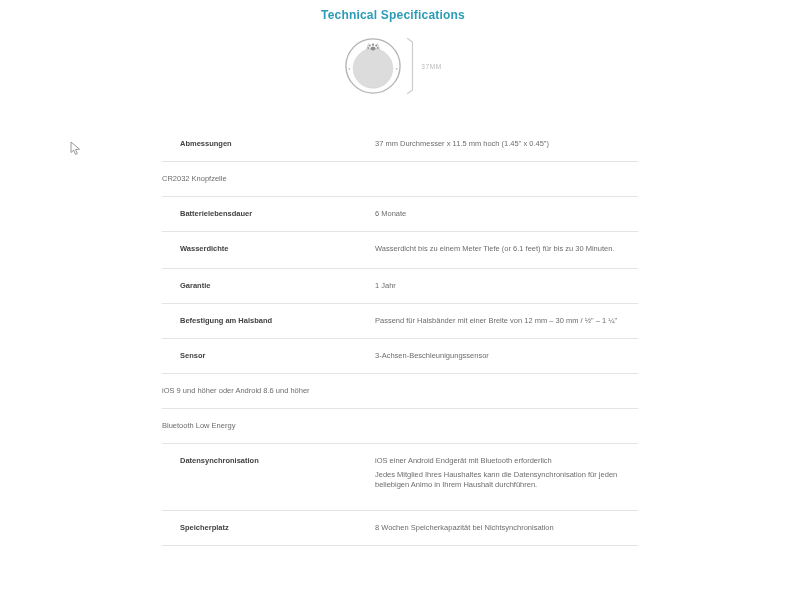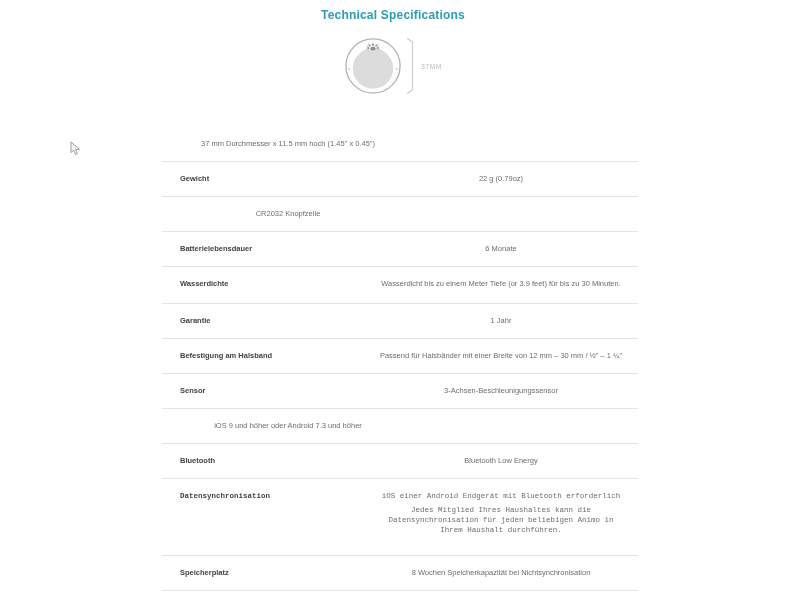--- a/index.html
+++ b/index.html
@@ -47,35 +47,34 @@
     margin-left: 162px;
     width: 476px;
     margin-top: 32px;
   }
   .spec-row {
     display: flex;
     align-items: flex-start;
     padding: 12px 0;
     border-bottom: 1px solid #e4e4e4;
   }
-  .spec-row.tall { padding-bottom: 20px; font-family: Liberation Mono, monospace; }
+  .spec-row.tall { padding-bottom: 20px; }
   .spec-label {
     width: 213px;
     padding-left: 18px;
     font-size: 7.5px;
     font-weight: 700;
     color: #424242;
     line-height: 10px;
   }
   .spec-value {
     flex: 1;
     font-size: 7.5px;
     color: #6d6d6d;
     line-height: 10px;
-    text-align: center;
   }
   .value-line { max-width: 252px; margin-bottom: 4px; }
   .value-line:last-child { margin-bottom: 0; }
   .spec-value.tight .value-line { margin-bottom: 2px; }
 
   .cursor {
     position: absolute;
     left: 70px;
     top: 141px;
   }
@@ -108,49 +107,44 @@
       <path d="M1.5,1.5 L6.5,5 L6.5,53 L1.5,56.5" fill="none" stroke="#cccccc" stroke-width="1.2" stroke-linecap="round"></path>
     </svg>
     <div class="dim-wrap">
       <span class="dim-label">37MM</span>
     </div>
   </div>
 
   <div class="spec-table">
 
     <div class="spec-row">
+      <div class="spec-label">Abmessungen</div>
       <div class="spec-value">
         <div class="value-line">37 mm Durchmesser x 11.5 mm hoch (1.45" x 0.45")</div>
       </div>
     </div>
 
-    <div class="spec-row">
-      <div class="spec-label">Gewicht</div>
-      <div class="spec-value">
-        <div class="value-line">22 g (0.79oz)</div>
-      </div>
-    </div>
 
     <div class="spec-row">
       <div class="spec-value">
         <div class="value-line">CR2032 Knopfzelle</div>
       </div>
     </div>
 
     <div class="spec-row">
       <div class="spec-label">Batterielebensdauer</div>
       <div class="spec-value">
         <div class="value-line">6 Monate</div>
       </div>
     </div>
 
     <div class="spec-row">
       <div class="spec-label">Wasserdichte</div>
       <div class="spec-value tight">
-        <div class="value-line">Wasserdicht bis zu einem Meter Tiefe (or 3.9 feet) für bis zu 30 Minuten.</div>
+        <div class="value-line">Wasserdicht bis zu einem Meter Tiefe (or 6.1 feet) für bis zu 30 Minuten.</div>
       </div>
     </div>
 
     <div class="spec-row">
       <div class="spec-label">Garantie</div>
       <div class="spec-value">
         <div class="value-line">1 Jahr</div>
       </div>
     </div>
 
@@ -163,26 +157,25 @@
 
     <div class="spec-row">
       <div class="spec-label">Sensor</div>
       <div class="spec-value">
         <div class="value-line">3-Achsen-Beschleunigungssensor</div>
       </div>
     </div>
 
     <div class="spec-row">
       <div class="spec-value">
-        <div class="value-line">iOS 9 und höher oder Android 7.3 und höher</div>
-      </div>
-    </div>
-
-    <div class="spec-row">
-      <div class="spec-label">Bluetooth</div>
+        <div class="value-line">iOS 9 und höher oder Android 8.6 und höher</div>
+      </div>
+    </div>
+
+    <div class="spec-row">
       <div class="spec-value">
         <div class="value-line">Bluetooth Low Energy</div>
       </div>
     </div>
 
     <div class="spec-row tall">
       <div class="spec-label">Datensynchronisation</div>
       <div class="spec-value">
         <div class="value-line">iOS einer Android Endgerät mit Bluetooth erforderlich</div>
         <div class="value-line">Jedes Mitglied Ihres Haushaltes kann die Datensynchronisation für jeden beliebigen Animo in Ihrem Haushalt durchführen.</div>

